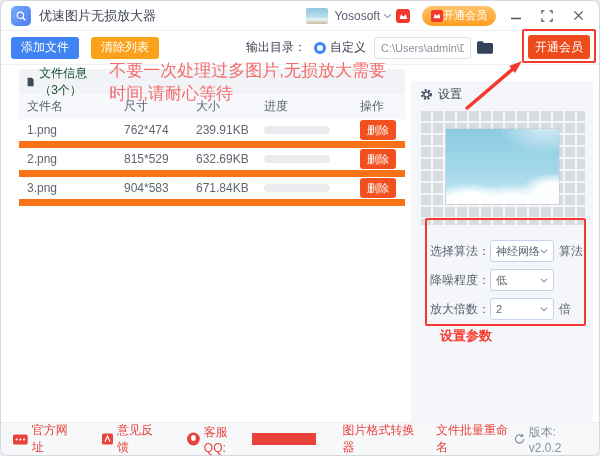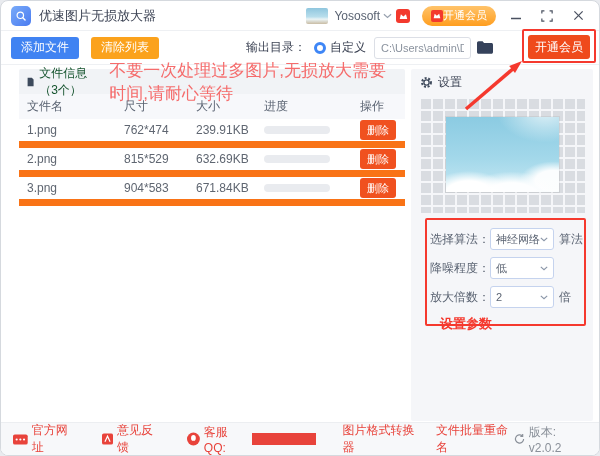--- a/index.html
+++ b/index.html
@@ -52,21 +52,21 @@
   .fp-title { color:#14532d; }
   .fp-warning { color:#F56C6C; font-size:17px; }
   .tgrid { display:grid; grid-template-columns:97px 72px 68px 96px 1fr; align-items:center; padding:0 8px; }
   .thead { height:25px; background:#F7F8FB; color:#5A6372; }
   .trow { height:29px; border-bottom:7px solid #f97316; color:#5F6671; }
   .progress-track { width:66px; height:8px; border-radius:4px; background:#E9EBEF; }
   .del-btn { width:36px; height:20px; background:#F0511F; color:#fff; border:none; border-radius:3px;
              font-size:11px; font-family:inherit; cursor:pointer; }
 
   
-  .settings-panel { position:absolute; left:410px; top:68px; width:182px; height:352px; background:#F5F6F9; border-radius:2px; }
+  .settings-panel { position:absolute; left:410px; top:80px; width:182px; height:352px; background:#F5F6F9; border-radius:2px; }
   .sp-head { height:26px; display:flex; align-items:center; gap:5px; padding:0 9px; color:#3C4354; }
   .checkerboard { margin:2px 8px 0; height:116px; background-color:#D9DCE1;
       background-image:linear-gradient(#F5F6F9 2px,transparent 2px),linear-gradient(90deg,#F5F6F9 2px,transparent 2px);
       background-size:12px 12px; display:flex; align-items:flex-start; justify-content:center; }
   .preview { width:113px; height:75px; margin-top:20px; box-shadow:0 0 0 1px rgba(0,0,0,.06);
       background:
         radial-gradient(ellipse 55px 30px at 20% 102%, #fff 42%, rgba(255,255,255,0) 75%),
         radial-gradient(ellipse 62px 34px at 58% 108%, #FDFEFF 45%, rgba(255,255,255,0) 78%),
         radial-gradient(ellipse 45px 26px at 95% 85%, rgba(255,255,255,.95) 40%, rgba(255,255,255,0) 75%),
         radial-gradient(ellipse 70px 45px at 88% -8%, rgba(255,255,255,.75), rgba(255,255,255,0) 70%),

